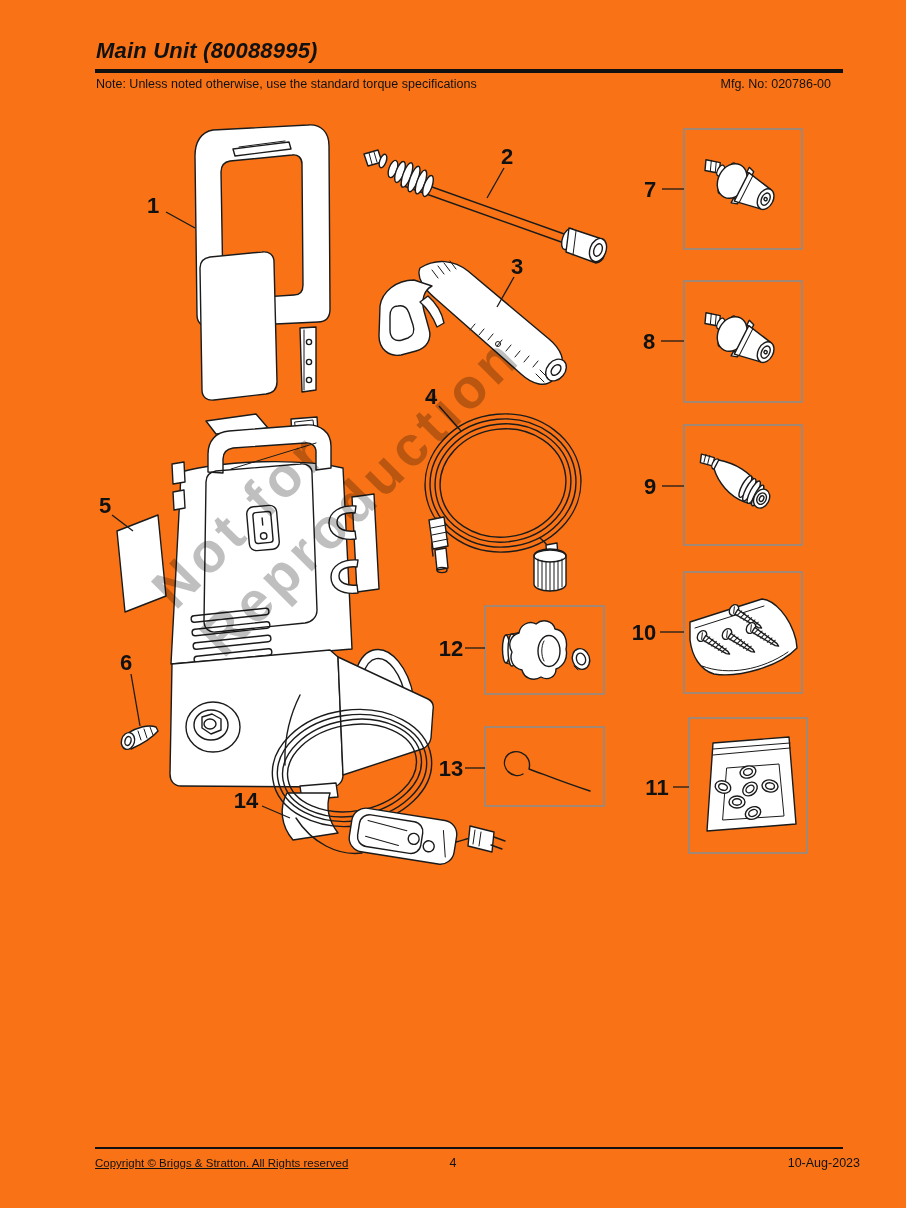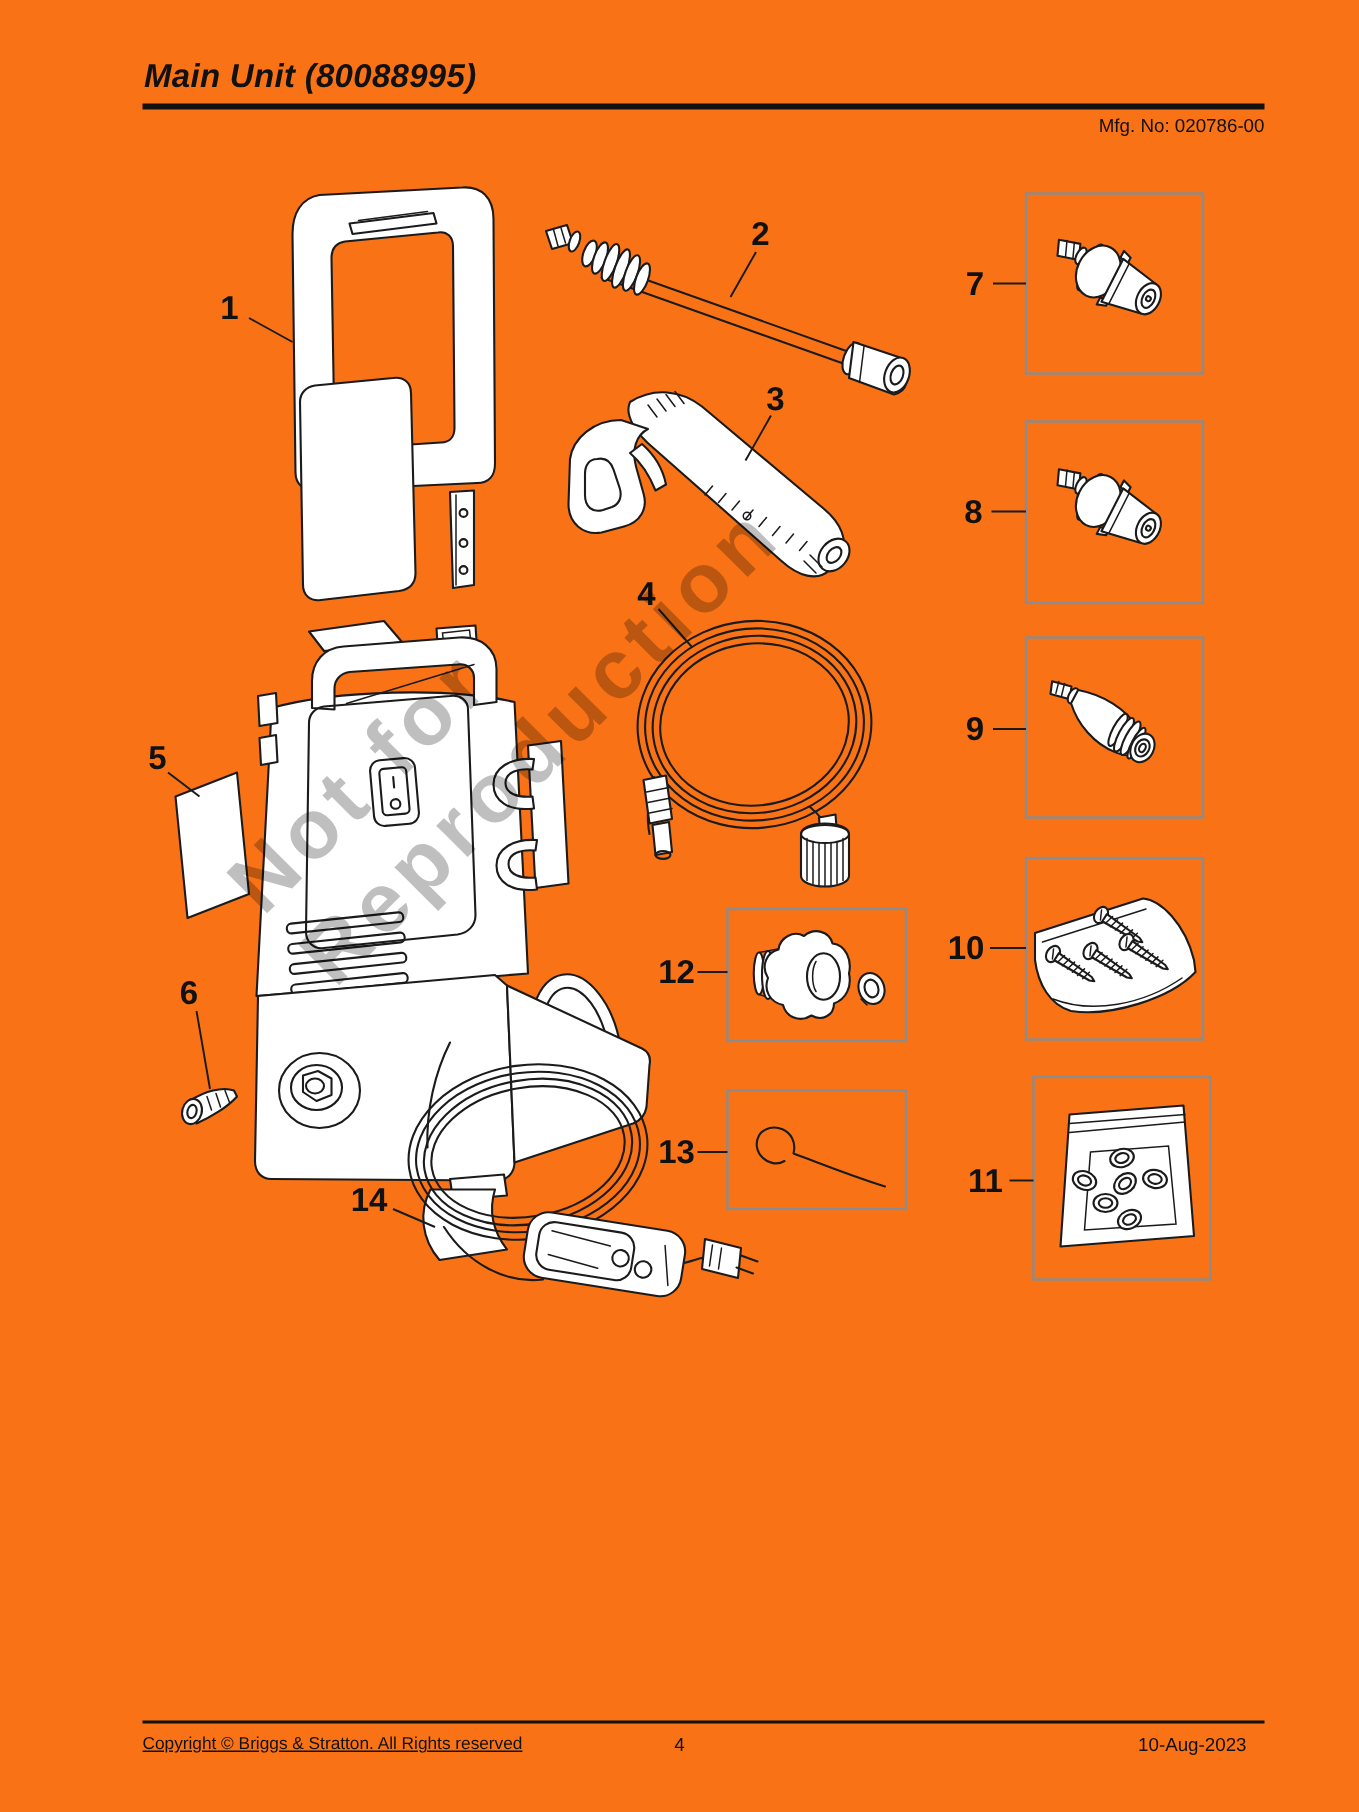--- a/index.html
+++ b/index.html
@@ -8,26 +8,26 @@
     margin:0 auto;overflow:hidden;
     font-family:"Liberation Sans","DejaVu Sans",sans-serif;color:#111;
   }
   
   .hdr-title{
     position:absolute;left:96px;top:38px;font-size:22px;font-weight:bold;
     font-style:italic;letter-spacing:0.2px;z-index:30;
   }
   .hdr-rule{position:absolute;left:95px;top:69px;width:748px;height:4px;background:#111;z-index:30;}
   .hdr-note{position:absolute;left:96px;top:77px;font-size:12.5px;z-index:30;}
-  .hdr-mfg{position:absolute;right:63px;top:77px;font-size:12.5px;z-index:30;}
+  .hdr-mfg{position:absolute;right:75px;top:77px;font-size:12.5px;z-index:30;}
   
   .ftr-rule{position:absolute;left:95px;top:1147px;width:748px;height:2px;background:#111;z-index:30;}
   .ftr-copy{position:absolute;left:95px;top:1157px;font-size:11.5px;z-index:30;text-decoration:underline;}
   .ftr-page{position:absolute;left:95px;right:95px;top:1156px;text-align:center;font-size:12.5px;z-index:30;}
-  .ftr-date{position:absolute;right:75px;top:1156px;font-size:12.5px;z-index:30;}
+  .ftr-date{position:absolute;right:46px;top:1156px;font-size:12.5px;z-index:30;}
   
   .watermark{
     position:absolute;left:138px;top:574px;transform:rotate(-45deg);transform-origin:0 0;
     font-size:56px;font-weight:bold;letter-spacing:5px;line-height:1.22;
     color:rgba(0,0,0,0.25);white-space:nowrap;z-index:20;pointer-events:none;
   }
   
   svg.diagram{position:absolute;left:0;top:0;z-index:10;}
   .ln{stroke:#1b1b1b;stroke-width:1.4;fill:none;stroke-linecap:round;stroke-linejoin:round;}
   .lnf{stroke:#1b1b1b;stroke-width:1.4;fill:#ffffff;stroke-linecap:round;stroke-linejoin:round;}
@@ -36,20 +36,21 @@
   .callout{font-family:"Liberation Sans","DejaVu Sans",sans-serif;font-size:22px;font-weight:bold;fill:#111;}
   .leader{stroke:#1b1b1b;stroke-width:1.3;fill:none;}
 </style>
 </head>
 <body>
 
 <div class="page">
 
   <div class="hdr-title">Main Unit (80088995)</div>
   <div class="hdr-rule"></div>
+  <div class="hdr-note">Note: Unless noted otherwise, use the standard torque specifications</div>
   <div class="hdr-mfg">Mfg. No: 020786-00</div>
 
   <svg class="diagram" width="906" height="1208" viewBox="0 0 906 1208" xmlns="http://www.w3.org/2000/svg">
 
     <defs>
 
       <g id="qcPart">
         <path class="lnf" d="M -44,-7 L -30,-11 L -26,-1 L -40,3 Z"></path>
         <path class="thin" d="M -39,-9 L -35,1 M -34,-10 L -30,0"></path>
         <ellipse class="lnf" cx="-26" cy="-4" rx="3" ry="6"></ellipse>

